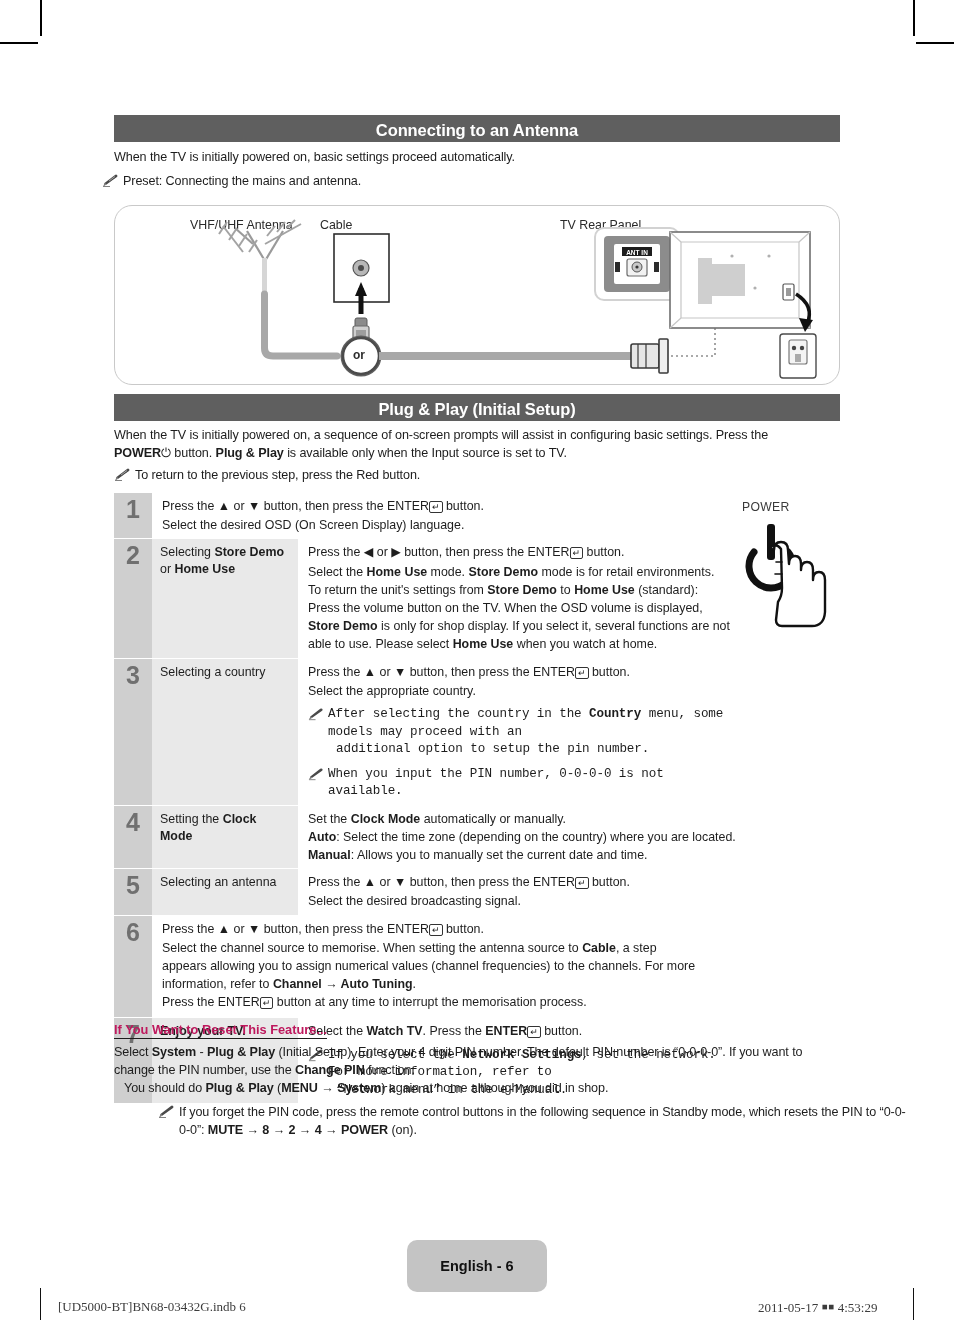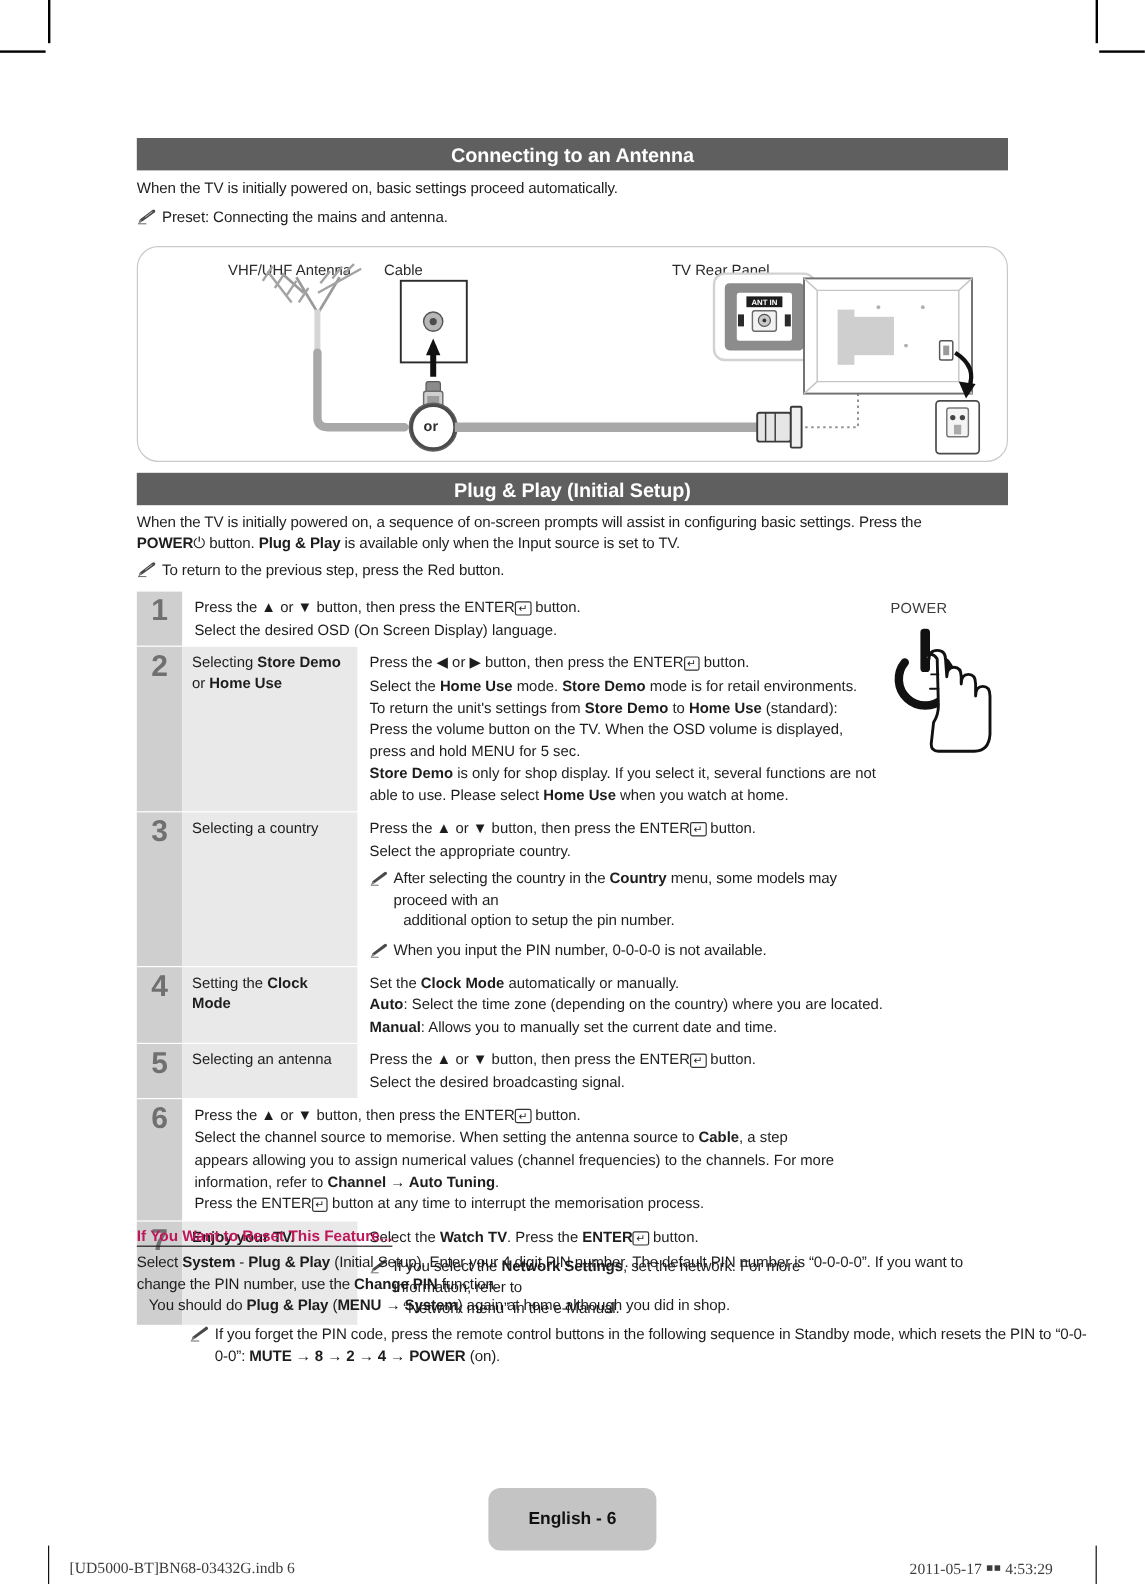--- a/index.html
+++ b/index.html
@@ -97,21 +97,21 @@
     background:#ffffff;
     font-size:12.4px;
     line-height:18.2px;
     padding:4px 0 4px 10px;
     box-sizing:border-box;
     color:#1d1d1d;
     width:435px;
     min-width:0;
   }
   .sdesc .line{white-space:nowrap;}
-  .sdesc .note{position:relative;padding-left:20px;margin-top:4px;display:block;}
+  .sdesc .note{position:relative;padding-left:20px;margin-top:4px;display:block;font-family:Liberation Mono, monospace;}
   .sdesc .note .pencil{top:2px;}
 
   
   .resettitle{
     position:absolute;
     font-size:12.8px;
     font-weight:bold;
     border-bottom:1.2px solid #1d1d1d;
     padding-bottom:1px;
     color:#be185d;
@@ -157,21 +157,21 @@
   <div class="footrule" style="left:913px;top:1288px;height:32px;"></div>
 
   <div class="sectionbar" style="left:114px;top:115px;width:726px;height:27px;padding-top:3px;box-sizing:border-box;">
     <span>Connecting to an Antenna</span>
   </div>
 
   <div class="para" style="left:114px;top:149px;width:726px;">
     <span>When the TV is initially powered on, basic settings proceed automatically.</span>
   </div>
 
-  <div class="note" style="left:114px;top:173px;width:726px;">
+  <div class="note" style="left:102px;top:173px;width:726px;">
     <span class="pencil">
       <svg viewBox="0 0 34 26" width="17" height="14">
         <path d="M3 23 L9 20 L30 5 Q32 3 30 1 Q28 -1 26 1 L5 17 Z" fill="#4a4a4a"></path>
         <path d="M3 23 L9 20 L6 17 Z" fill="#8a8a8a"></path>
         <path d="M14 13 L26 4" stroke="#ffffff" stroke-width="1" fill="none"></path>
         <path d="M17 16 L29 7" stroke="#ffffff" stroke-width="1" fill="none"></path>
         <path d="M2 24 L16 24" stroke="#4a4a4a" stroke-width="1.4" fill="none"></path>
       </svg>
     </span>
     <span>Preset: Connecting the mains and antenna.</span>
@@ -337,21 +337,20 @@
     <div class="srow">
       <div class="snum">2</div>
       <div class="stitle">
         <span>Selecting </span><b>Store Demo</b><span> or </span><b>Home Use</b>
       </div>
       <div class="sdesc">
         <div class="line">Press the <span>◀</span> or <span>▶</span> button, then press the ENTER<span style="border:1px solid #333;padding:0 2px;font-size:9px;border-radius:2px;">↵</span> button.</div>
         <div class="line">Select the <b>Home Use</b> mode. <b>Store Demo</b> mode is for retail environments.</div>
         <div class="line">To return the unit's settings from <b>Store Demo</b> to <b>Home Use</b> (standard):</div>
         <div class="line">Press the volume button on the TV. When the OSD volume is displayed,</div>
-        <div class="line">press and hold MENU for 5 sec.</div>
         <div class="line"><b>Store Demo</b> is only for shop display. If you select it, several functions are not</div>
         <div class="line">able to use. Please select <b>Home Use</b> when you watch at home.</div>
       </div>
     </div>
 
     <div class="srow">
       <div class="snum">3</div>
       <div class="stitle">
         <span>Selecting a country</span>
       </div>

